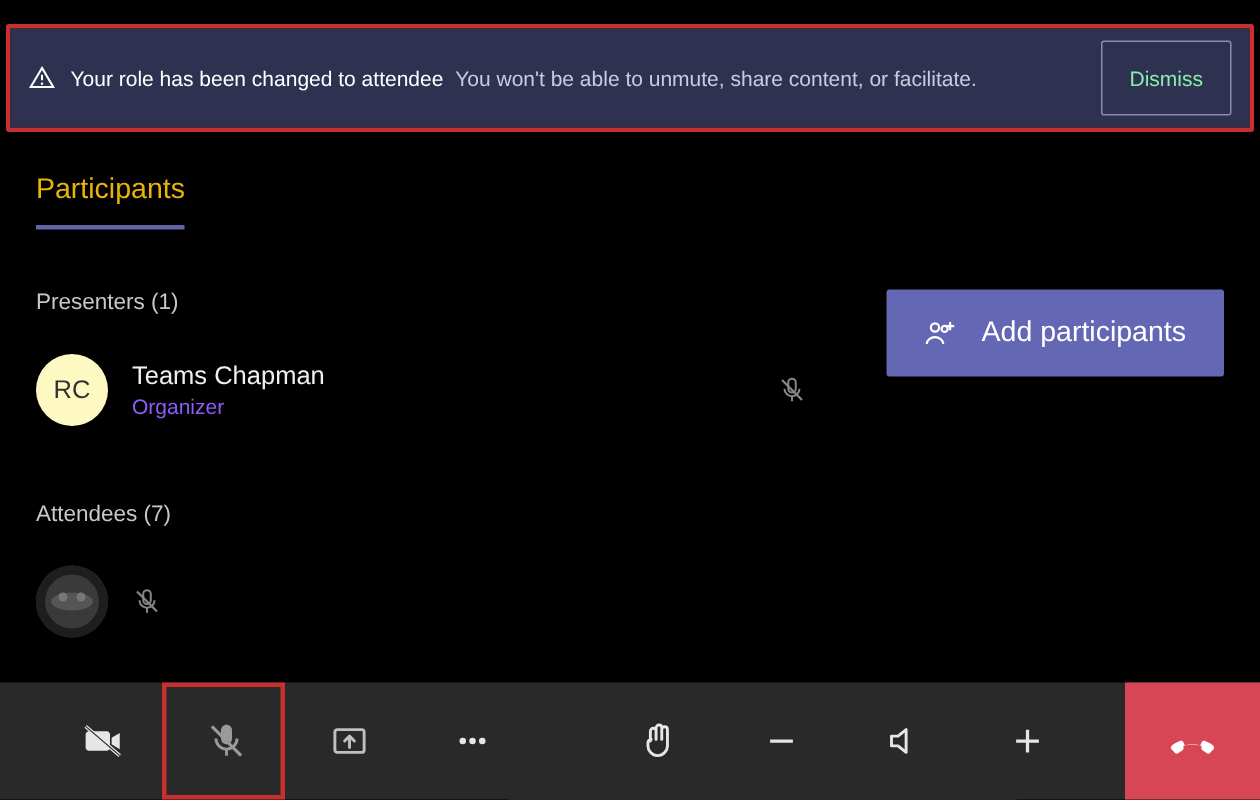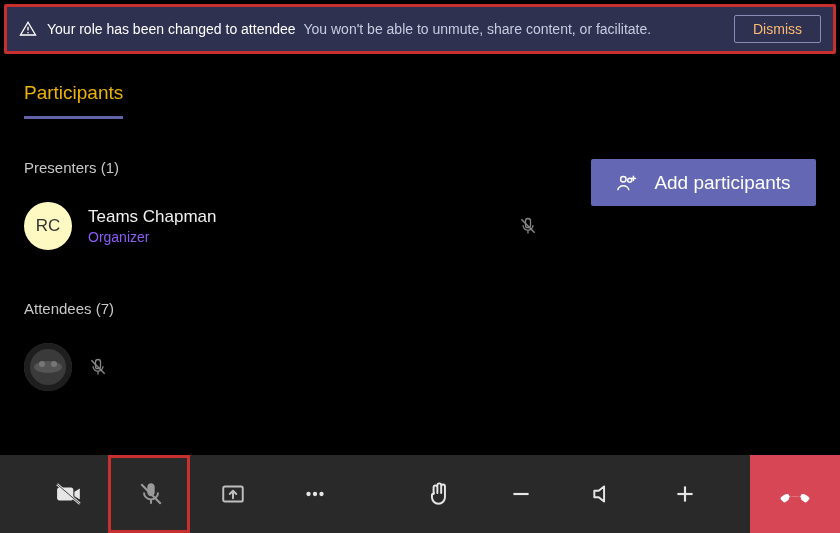--- a/index.html
+++ b/index.html
@@ -1,26 +1,26 @@
 <!DOCTYPE html>
 <html><head>
 <meta charset="utf-8">
 <style>
   * { box-sizing: border-box; margin: 0; padding: 0; }
   html, body { width: 840px; height: 533px; font-family: "Segoe UI", Arial, sans-serif; background: #000; color: #e6e6e6; overflow: hidden; }
 
   
-  .banner-wrap { padding: 4px; }
+  .banner-wrap { padding: 4px; margin-top: 12px; }
   .banner-border { border: 3px solid #c83030; border-radius: 2px; }
   .banner { display: flex; align-items: center; background: #2f3151; padding: 8px 12px; gap: 10px; }
   .banner .icon { width: 18px; height: 18px; flex: 0 0 auto; }
   .banner .msg { flex: 1; font-size: 14px; line-height: 18px; }
   .banner .msg .primary { color: #fff; font-weight: 400; }
   .banner .msg .secondary { color: #c9cbe0; margin-left: 4px; }
-  .dismiss { border: 1px solid #8a8bb4; color: #fdba74; background: transparent; padding: 5px 18px; font-size: 14px; cursor: pointer; border-radius: 2px; }
+  .dismiss { border: 1px solid #8a8bb4; color: #86efac; background: transparent; padding: 16px 18px; font-size: 14px; cursor: pointer; border-radius: 2px; }
 
   
   .content { padding: 24px 24px 0 24px; }
   .tab-title { display: inline-block; color: #eab308; font-size: 19px; font-weight: 400; padding-bottom: 12px; border-bottom: 3px solid #6264a7; }
   
   .columns { display: flex; margin-top: 40px; gap: 43px; }
   .left-col { width: 590px; }
   .right-col { flex: 1; }
 
   .section-label { color: #c8c8c8; font-size: 15px; margin-bottom: 22px; }
@@ -30,21 +30,21 @@
   .avatar.initials { background: #fef9c3; }
   .avatar.img { background: linear-gradient(135deg,#2a2a2a,#555,#222); color:#aaa; font-size:10px; overflow:hidden; }
   .p-info { flex: 1; }
   .p-name { color: #f0f0f0; font-size: 17px; }
   .p-role { color: #8b5cf6; font-size: 14px; margin-top: 2px; }
   .mic-status { width: 20px; height: 20px; margin-right: 10px; opacity: 0.7; }
 
   .attendees-section { margin-top: 46px; }
 
   .call-actions-label { color: #d8d8d8; font-size: 16px; margin-bottom: 22px; }
-  .add-participants { display: flex; align-items: center; justify-content: center; gap: 16px; background: #6467b3; color: #fff; height: 47px; width: 225px; font-size: 19px; cursor: pointer; border-radius: 2px; }
+  .add-participants { display: flex; align-items: center; justify-content: center; gap: 16px; background: #6467b3; color: #fff; height: 58px; width: 225px; font-size: 19px; cursor: pointer; border-radius: 2px; }
   .add-participants .ap-icon { width: 22px; height: 22px; }
 
   
   .bottom-bar { position: absolute; bottom: 0; left: 0; right: 0; height: 78px; background: #292929; display: flex; align-items: stretch; }
   .bar-btn { width: 82px; display: flex; align-items: center; justify-content: center; cursor: pointer; }
   .bar-btn svg { width: 26px; height: 26px; }
   .spacer-before-hand { width: 42px; }
   .bar-flex { flex: 1; }
   .hangup { width: 90px; background: #d74654; display:flex; align-items:center; justify-content:center; cursor:pointer; }
   .hangup svg { width: 34px; height: 34px; }

